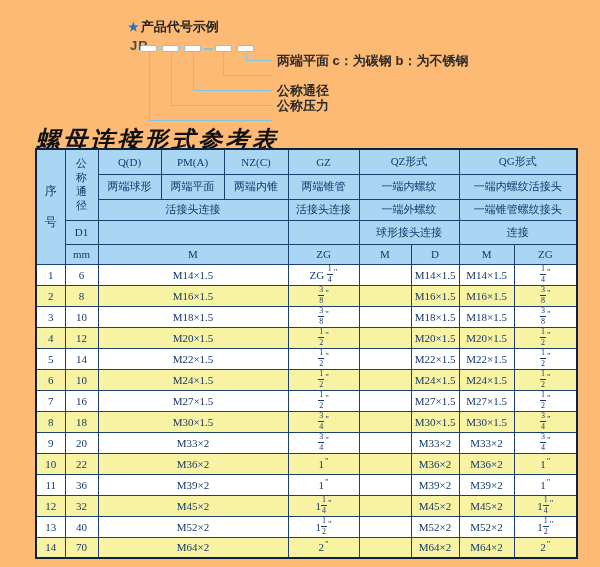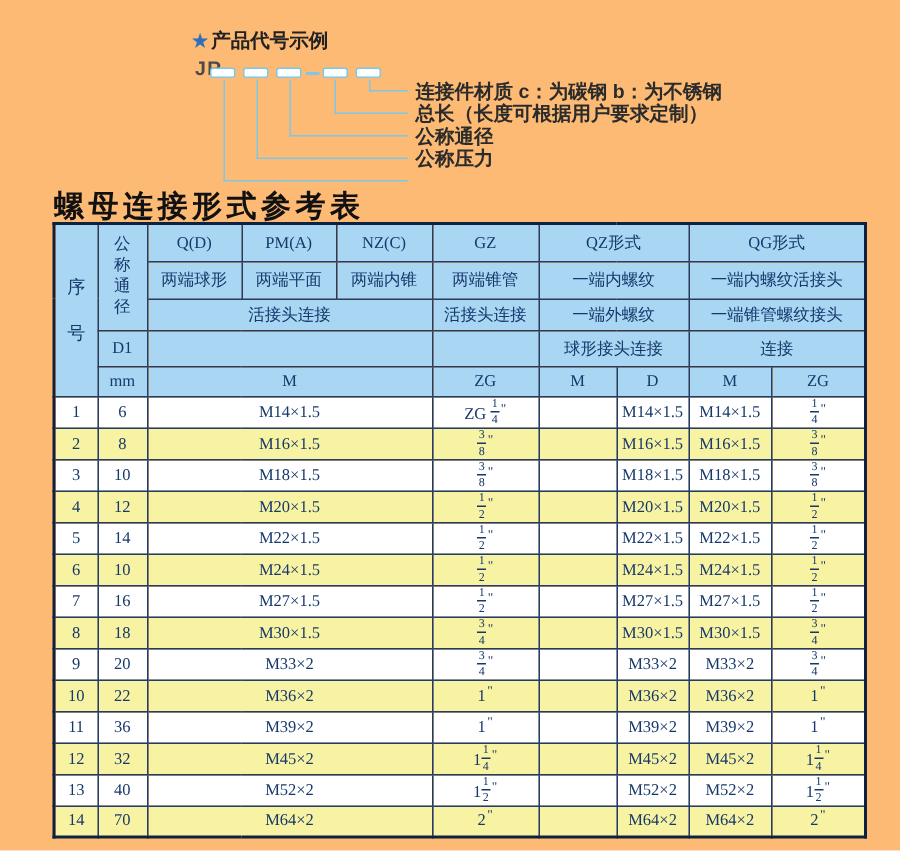--- a/index.html
+++ b/index.html
@@ -15,22 +15,22 @@
   #diag-title .star { color:#2e6fba; margin-right:2px; font-size:12px; }
   #diag-prefix { position:absolute; left:130px; top:38px; font-size:13px; font-weight:bold; color:#4a4a4a; letter-spacing:1px; }
   .code-box { position:absolute; top:45px; width:17px; height:7px; border:1.5px solid #7cc8e6; border-radius:2px; background:#fff; }
   .code-dash { position:absolute; top:48px; left:204px; width:9px; height:2px; background:#7cc8e6; }
   .connector { position:absolute; border-left:1.5px solid #7cc8e6; border-bottom:1.5px solid #7cc8e6; }
   .diag-label { position:absolute; left:277px; font-size:13px; font-weight:bold; color:#2b2b2b; white-space:nowrap; line-height:14px; }
 
   
   #table-title {
     position:absolute; left:36px; top:124px;
-    font-family:"Liberation Serif", serif; font-weight:bold; 
-    font-size:20px; letter-spacing:3px; color:#111;
+    font-family:"Liberation Serif", serif; font-weight:bold; font-style:italic;
+    font-size:24px; letter-spacing:3px; color:#111;
   }
 
   
   #ref-table {
     position:absolute; left:35px; top:148px; width:541px;
     border-collapse:collapse; table-layout:fixed;
     border:2px solid #0c2240;
     font-family:"Liberation Serif", serif; color:#16386b;
   }
   #ref-table th, #ref-table td {
@@ -67,22 +67,21 @@
     <div class="code-dash" data-name="code-dash"></div>
     <div class="code-box" style="left:215px" data-name="code-box-4"></div>
     <div class="code-box" style="left:237px" data-name="code-box-5"></div>
 
     <div class="connector" style="left:245.5px; top:53px; width:26.5px; height:8px" data-name="connector-line-1"></div>
     <div class="connector" style="left:223px;   top:53px; width:49px;   height:23px" data-name="connector-line-2"></div>
     <div class="connector" style="left:192.5px; top:53px; width:79.5px; height:38px" data-name="connector-line-3"></div>
     <div class="connector" style="left:170.5px; top:53px; width:101.5px;height:53px" data-name="connector-line-4"></div>
     <div class="connector" style="left:148.5px; top:53px; width:123.5px;height:68px" data-name="connector-line-5"></div>
 
-    <div class="diag-label" style="top:54px" data-name="label-material">连接件材质  c：为碳钢  b：为不锈钢</div>
-    <div class="diag-label" style="top:69px" data-name="label-total-length">总长（长度可根据用户要求定制）</div>
+    <div class="diag-label" style="top:54px" data-name="label-material">两端平面  c：为碳钢  b：为不锈钢</div>
     <div class="diag-label" style="top:84px" data-name="label-nominal-diameter">公称通径</div>
     <div class="diag-label" style="top:99px" data-name="label-nominal-pressure">公称压力</div>
   </div>
 
   <div id="table-title" data-name="table-title">螺母连接形式参考表</div>
 
   <table id="ref-table" data-name="nut-connection-reference-table">
     <colgroup>
       <col style="width:29px">
         <col style="width:33px">

